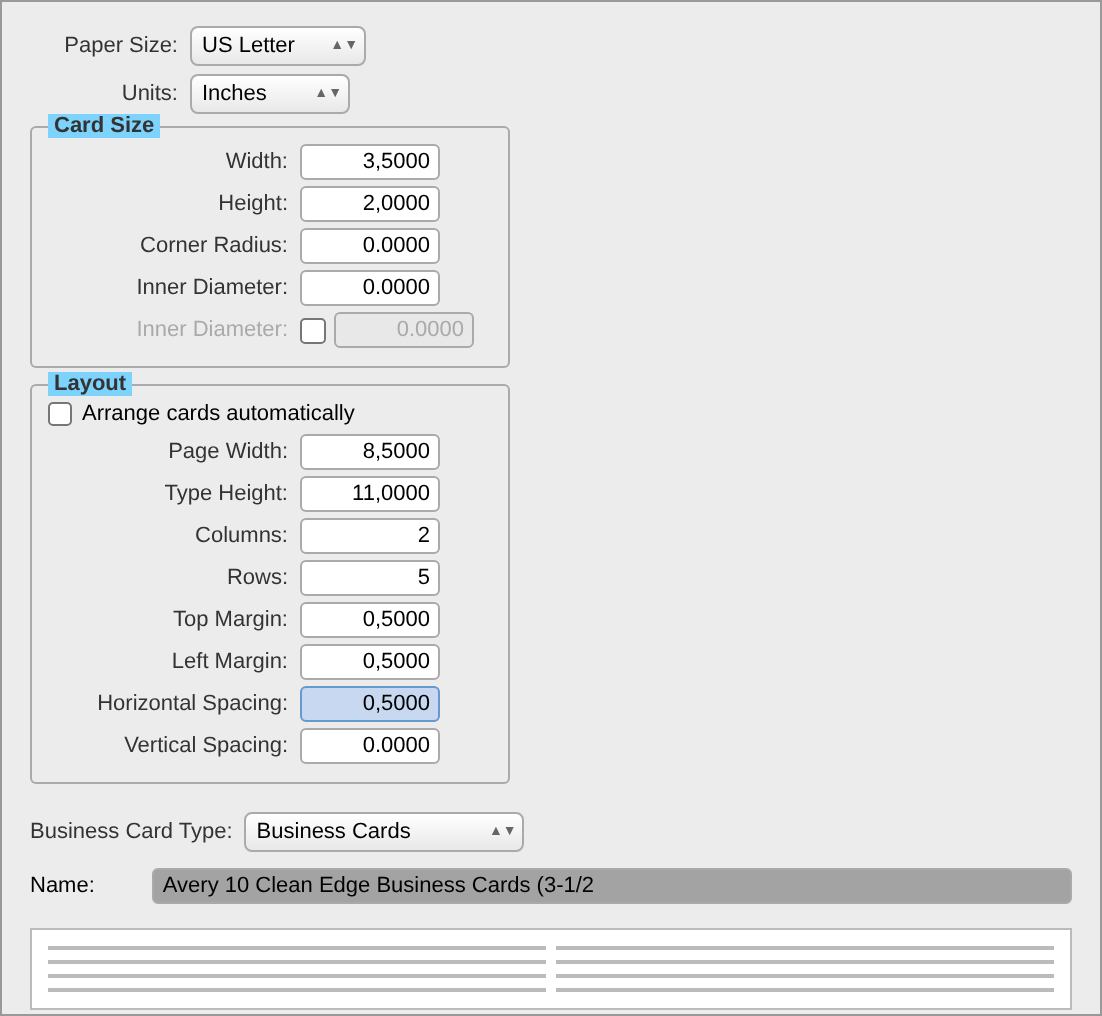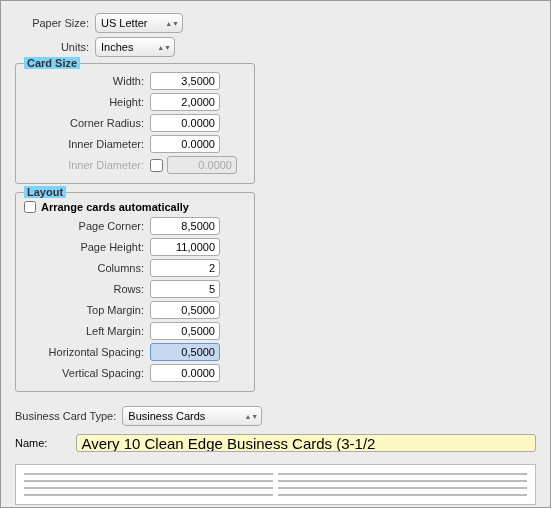--- a/index.html
+++ b/index.html
@@ -144,23 +144,23 @@
     .name-row {
       display: flex;
       align-items: center;
       gap: 6px;
     }
     .name-input {
       flex: 1;
       height: 18px;
       border: 1px solid #aaa;
       border-radius: 3px;
-      background: #fef9c3;
+      background: #a3a3a3;
       padding: 1px 4px;
-      font-size: 15px;
+      font-size: 11px;
     }
     
     .bottom-bar {
       display: flex;
       align-items: center;
       justify-content: space-between;
       padding: 8px 14px 10px 14px;
       border-top: 1px solid #ccc;
       background: #ececec;
     }
@@ -199,21 +199,20 @@
       font-weight: bold;
     }
     .outer-diameter-row .form-label {
       color: #aaa;
     }
     .outer-diameter-row .form-input {
       color: #aaa;
     }
     .checkbox-label {
       font-size: 11px;
-      font-weight: bold;
     }
   </style>
 </head>
 <body>
 
 <div class="dialog">
   <div class="dialog-content">
 
     <div class="left-panel">
 
@@ -260,25 +259,25 @@
         </div>
       </div>
 
       <div class="group-box" style="margin-top:8px;">
         <span class="group-label">Layout</span>
         <div class="checkbox-row" style="margin-bottom:4px;">
           <input type="checkbox" style="">
           <span class="checkbox-label">Arrange cards automatically</span>
         </div>
         <div class="form-row">
-          <span class="form-label">Page Corner:</span>
+          <span class="form-label">Page Width:</span>
           <input type="text" class="form-input" value="8,5000" style="">
         </div>
         <div class="form-row">
-          <span class="form-label">Page Height:</span>
+          <span class="form-label">Type Height:</span>
           <input type="text" class="form-input" value="11,0000" style="">
         </div>
         <div class="form-row">
           <span class="form-label">Columns:</span>
           <input type="text" class="form-input" value="2" style="">
         </div>
         <div class="form-row">
           <span class="form-label">Rows:</span>
           <input type="text" class="form-input" value="5" style="">
         </div>

